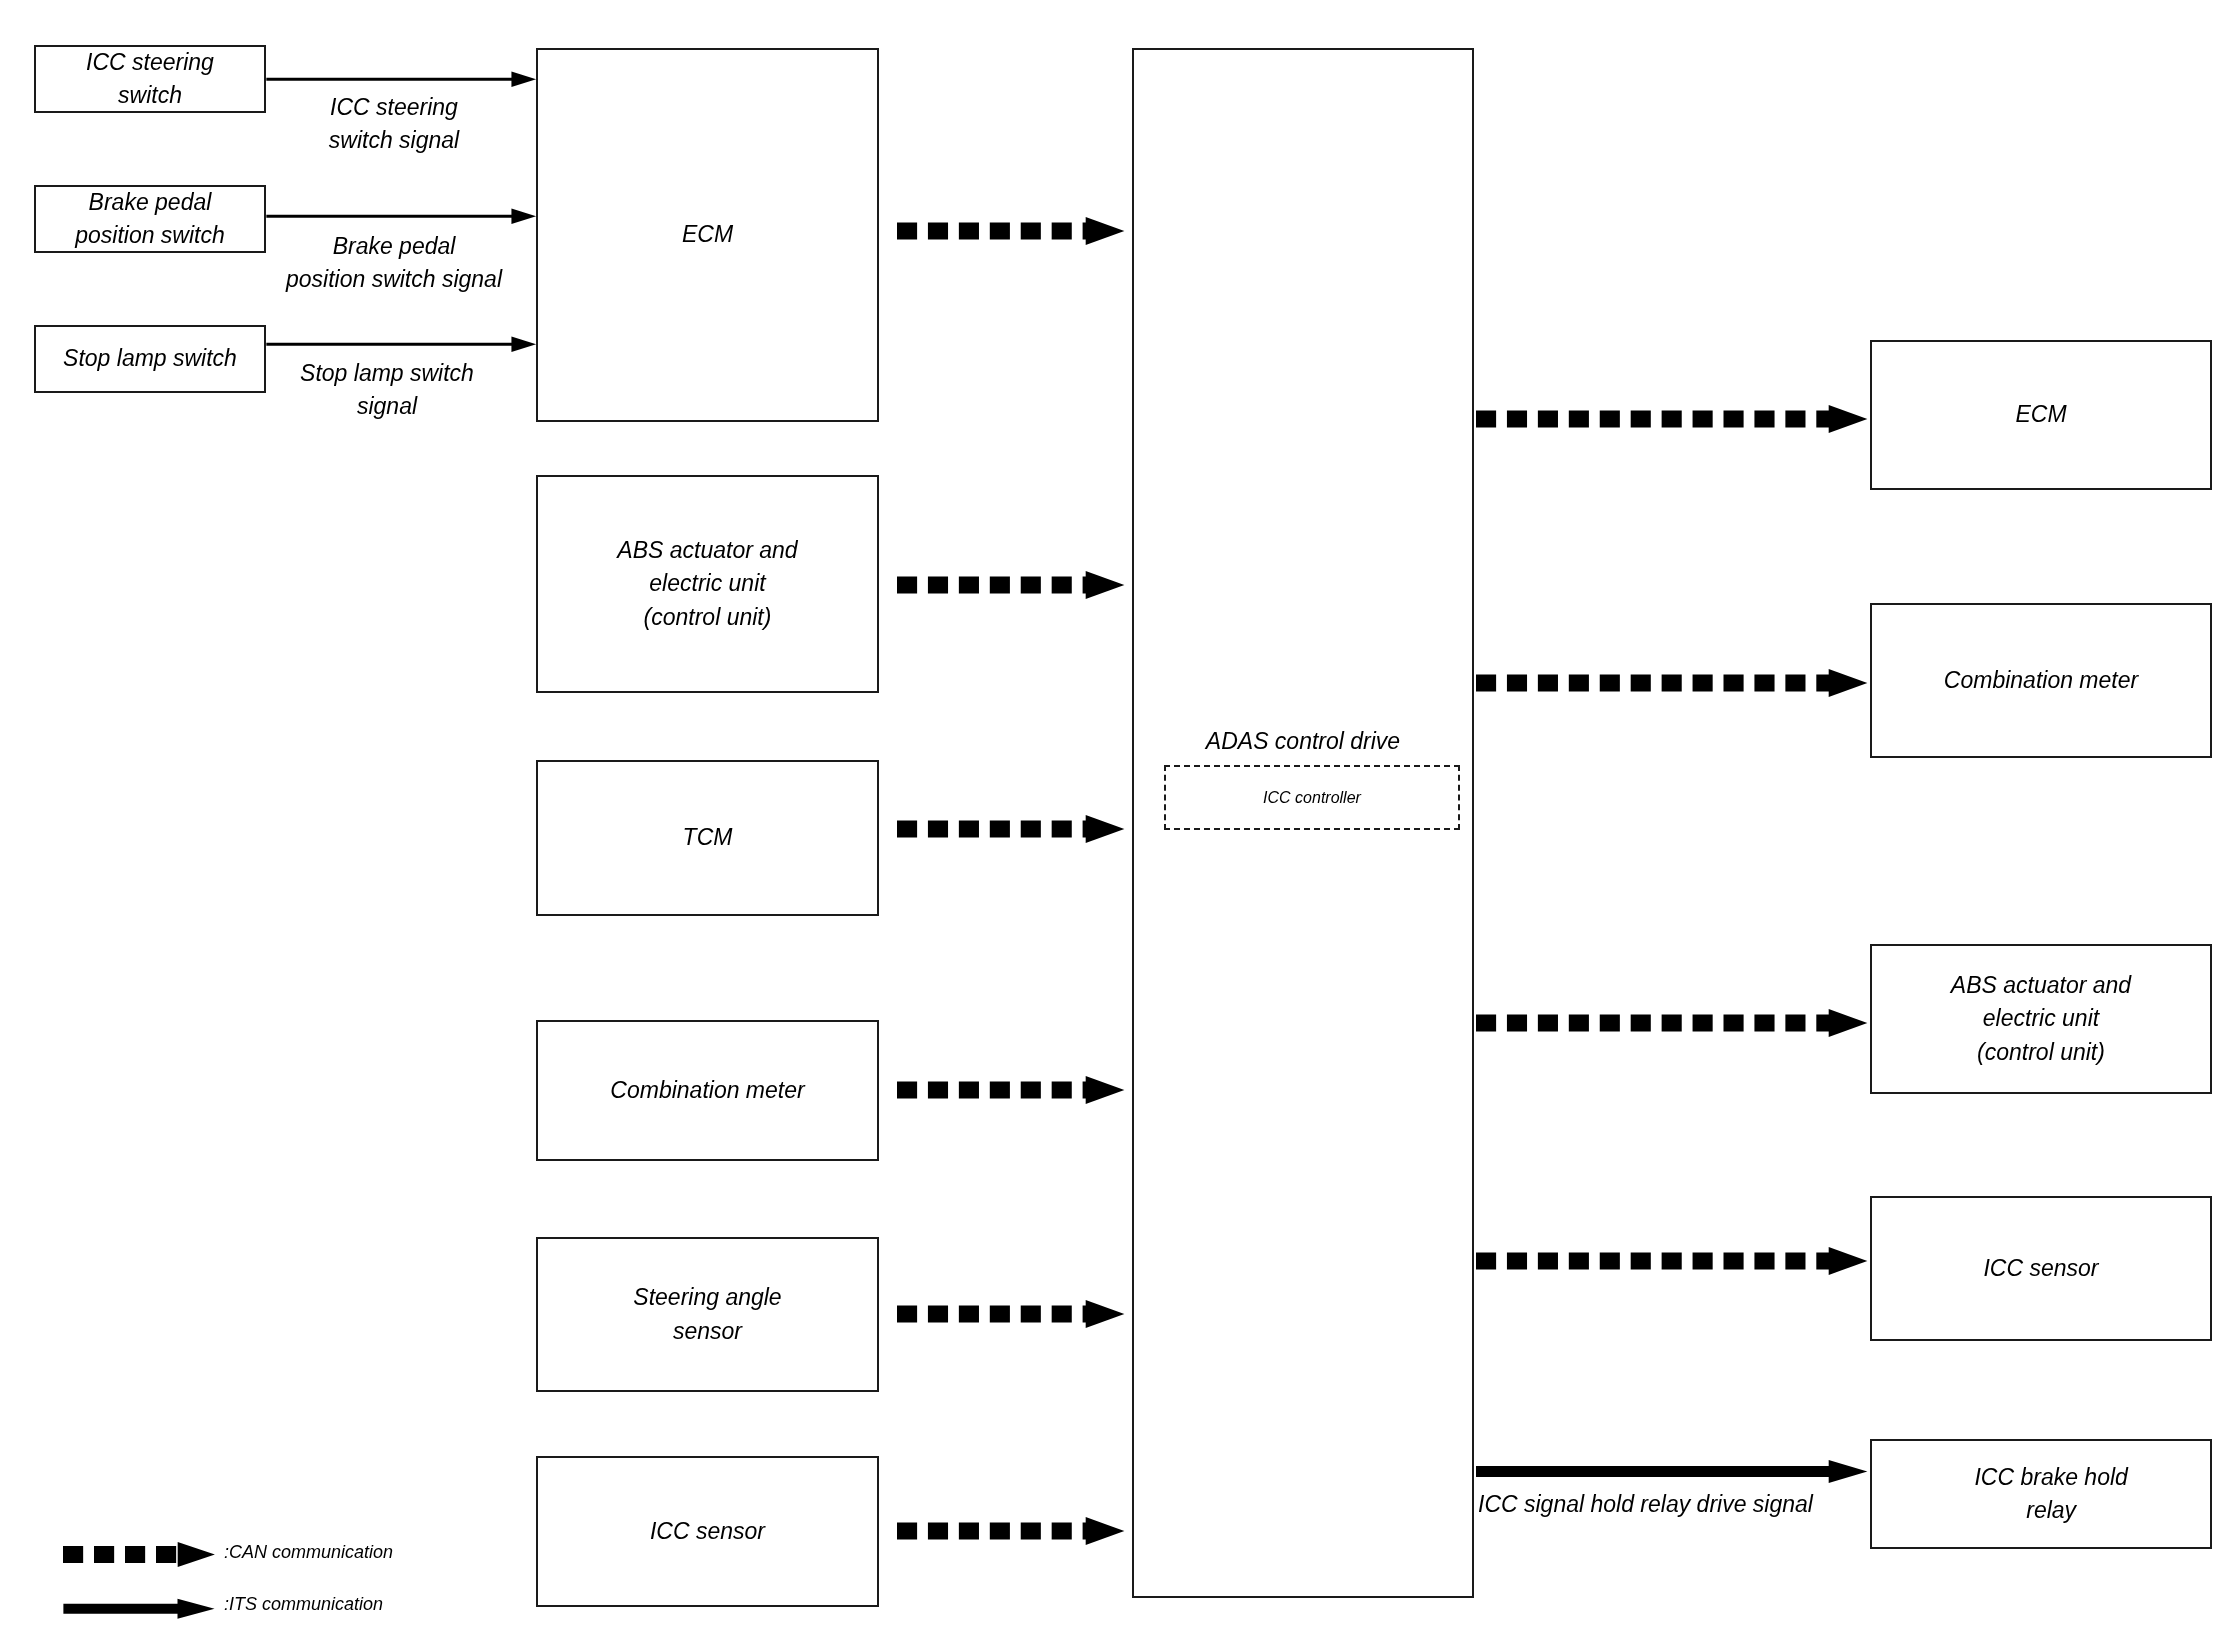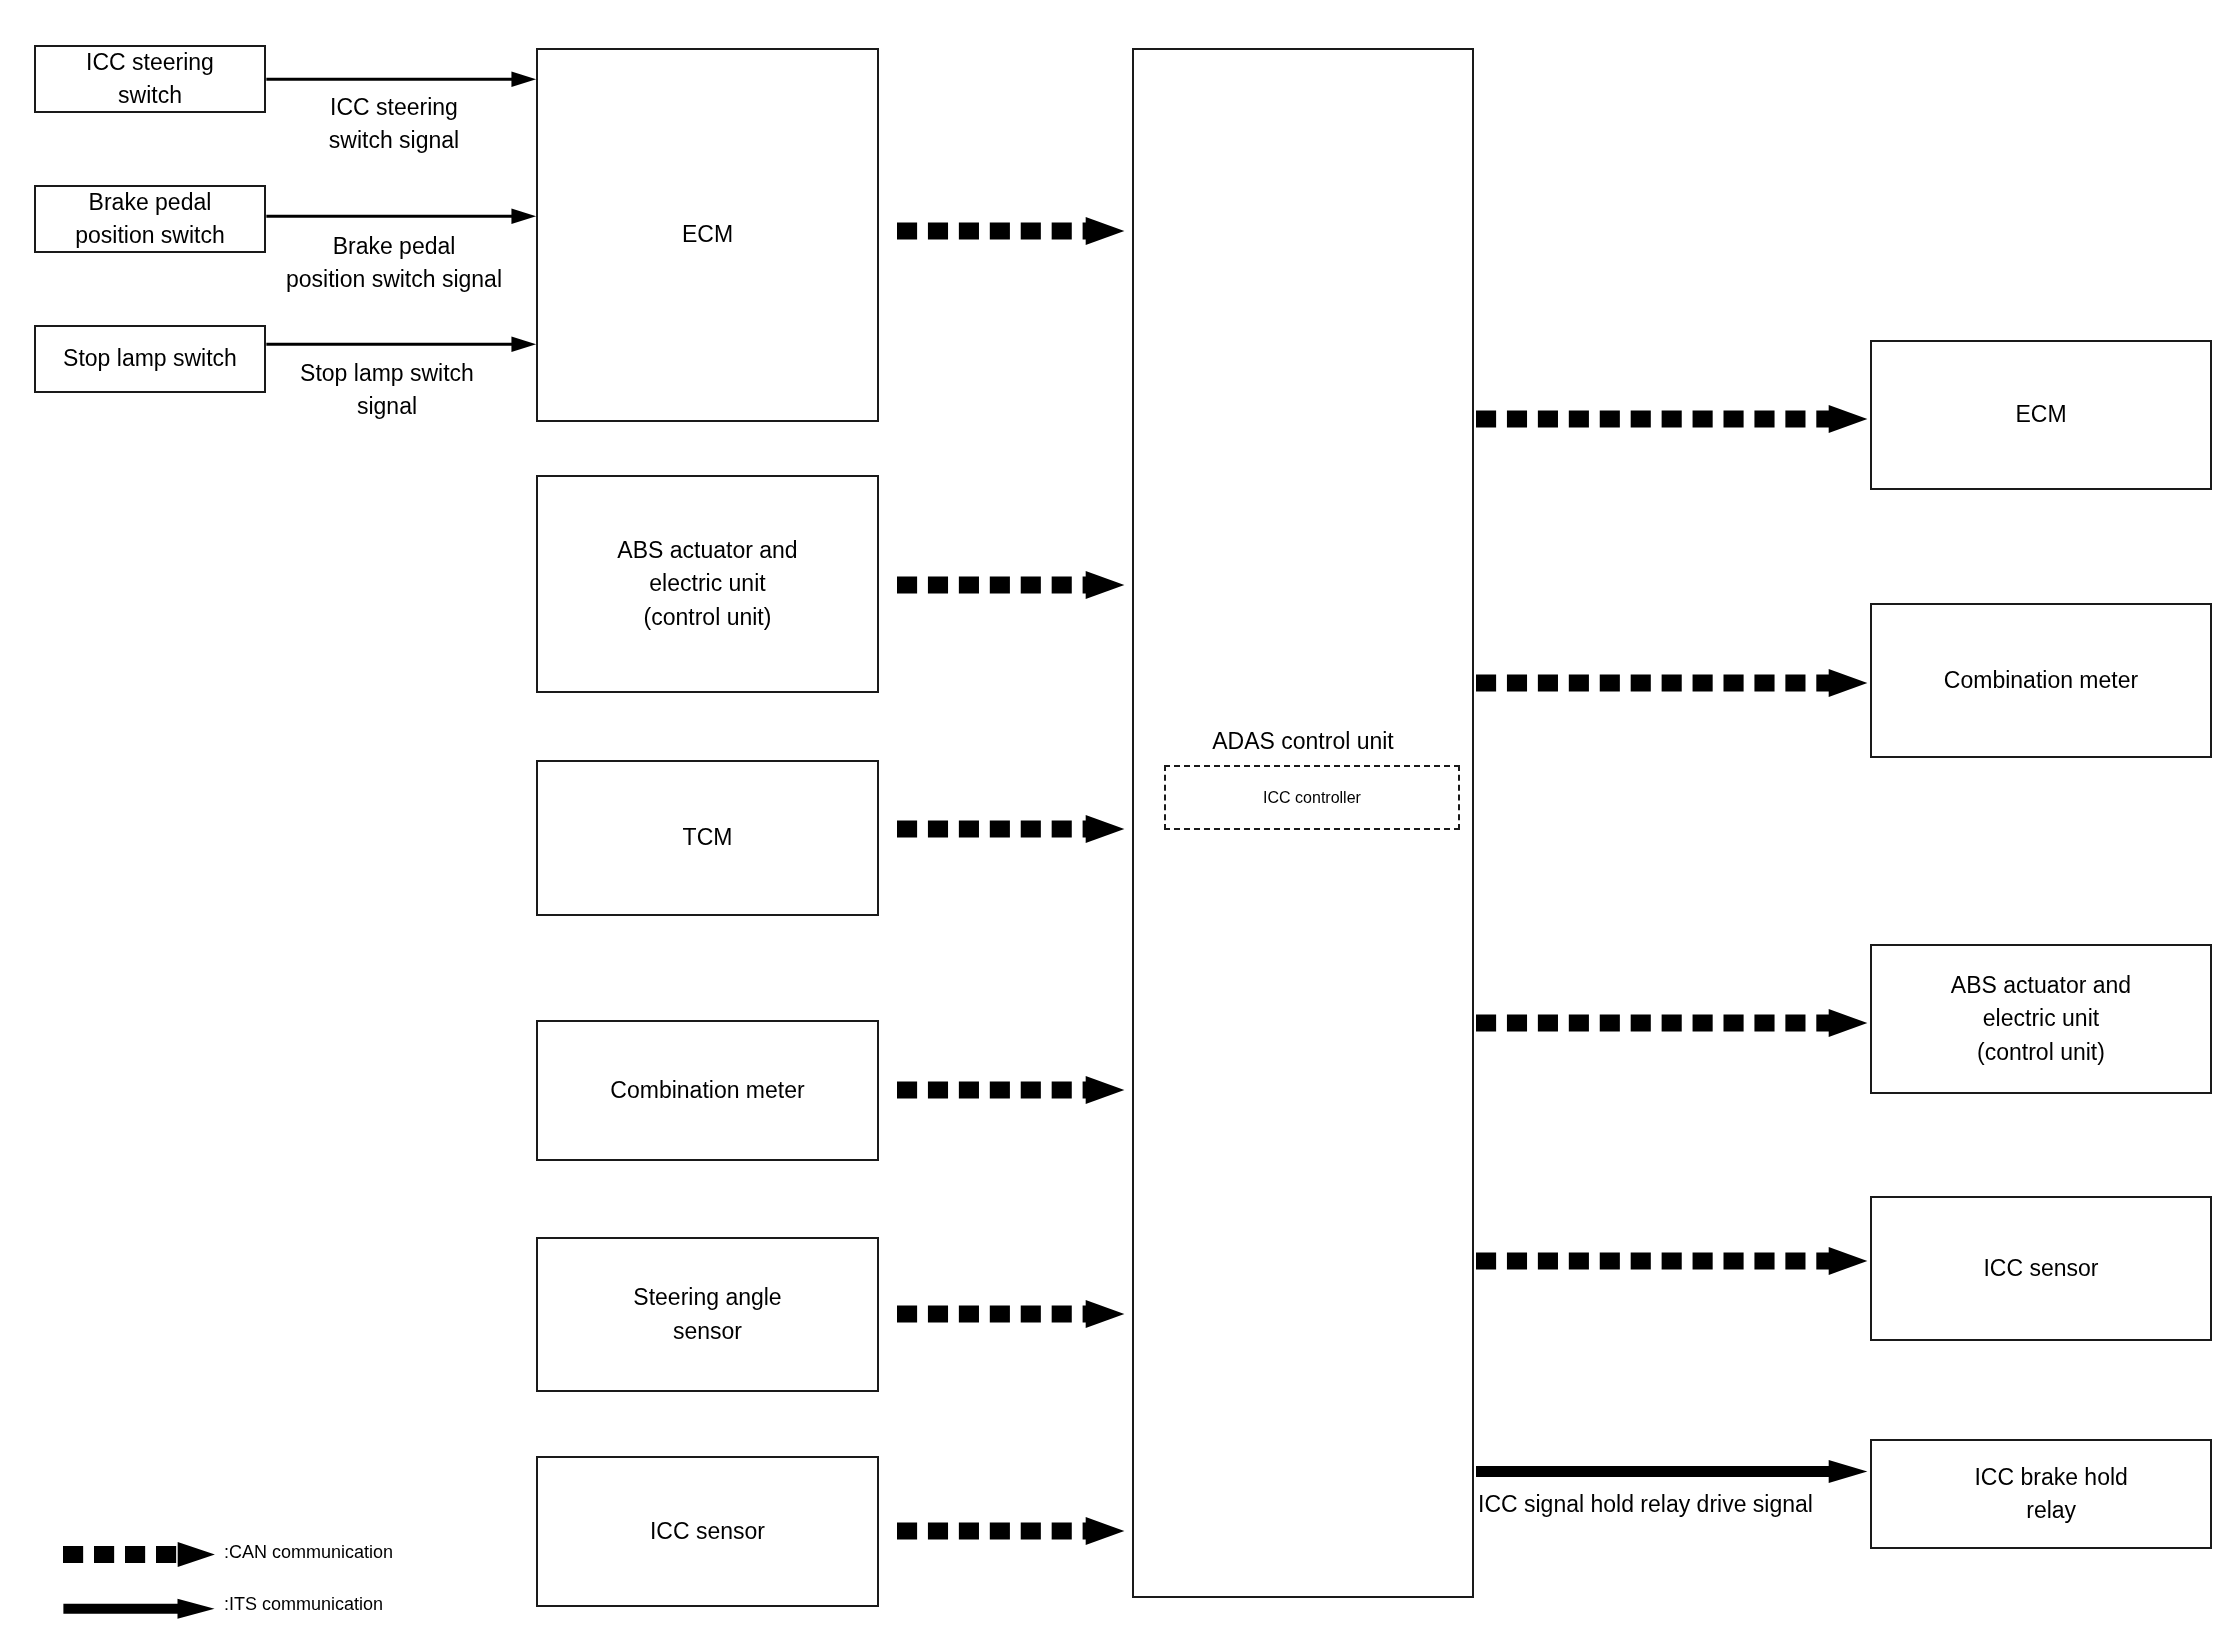--- a/index.html
+++ b/index.html
@@ -7,20 +7,21 @@
     padding: 0;
     background: #ffffff;
   }
   #canvas {
     position: relative;
     width: 2227px;
     height: 1646px;
     background: #ffffff;
     font-family: "Liberation Sans", sans-serif;
     overflow: hidden;
+    font-style: italic;
   }
   .box {
     position: absolute;
     box-sizing: border-box;
     border: 2.3px solid #1a1a1a;
     background: #ffffff;
     display: flex;
     align-items: center;
     justify-content: center;
     text-align: center;
@@ -138,21 +139,21 @@
     <polygon points="244,0 294,18 244,36" fill="#000"></polygon>
   </svg>
 
   <svg class="arrow-svg" style="left:897px; top:1517px;" width="232" height="28" viewBox="0 0 300 36">
     <line x1="0" y1="18" x2="248" y2="18" stroke="#000" stroke-width="22" stroke-dasharray="26 14"></line>
     <polygon points="244,0 294,18 244,36" fill="#000"></polygon>
   </svg>
 
   <div class="box" style="left:1132px; top:48px; width:342px; height:1550px; align-items:flex-start; justify-content:center; padding-top:0;"></div>
 
-  <div class="free-label" style="left:1132px; top:725px; width:342px;">ADAS control unit</div>
+  <div class="free-label" style="left:1132px; top:725px; width:342px;">ADAS control drive</div>
 
   <div class="dashed-box" style="left:1164px; top:765px; width:296px; height:65px;">ICC controller</div>
 
   <div class="box" style="left:1870px; top:340px; width:342px; height:150px;">ECM</div>
 
   <div class="box" style="left:1870px; top:603px; width:342px; height:155px;">Combination meter</div>
 
   <div class="box" style="left:1870px; top:944px; width:342px; height:150px;">ABS actuator and
 electric unit
 (control unit)</div>

